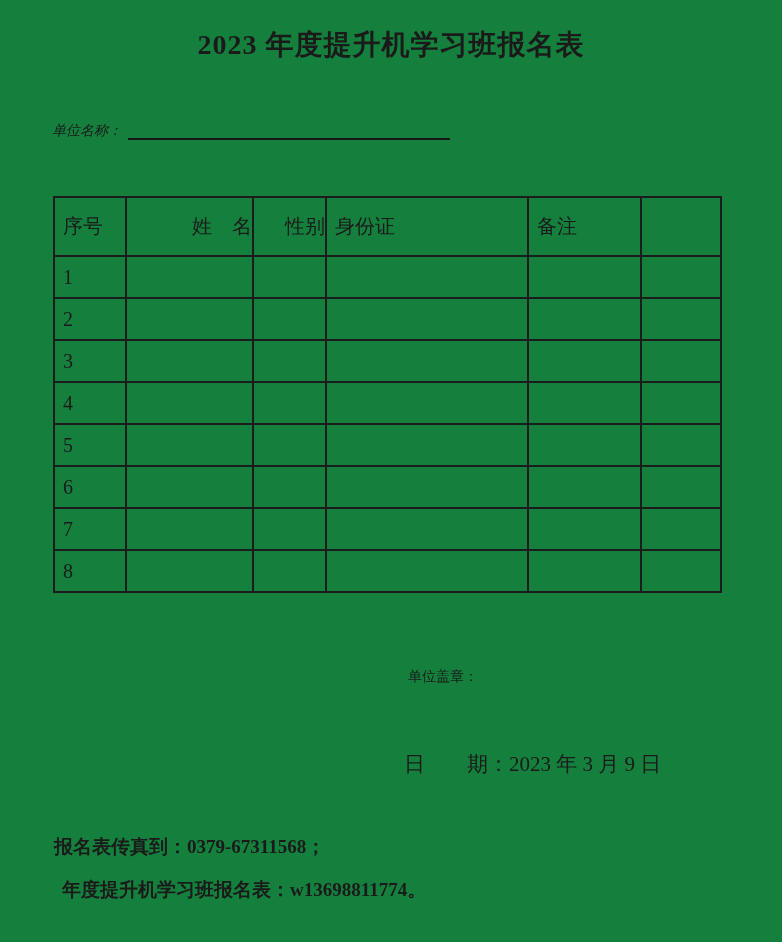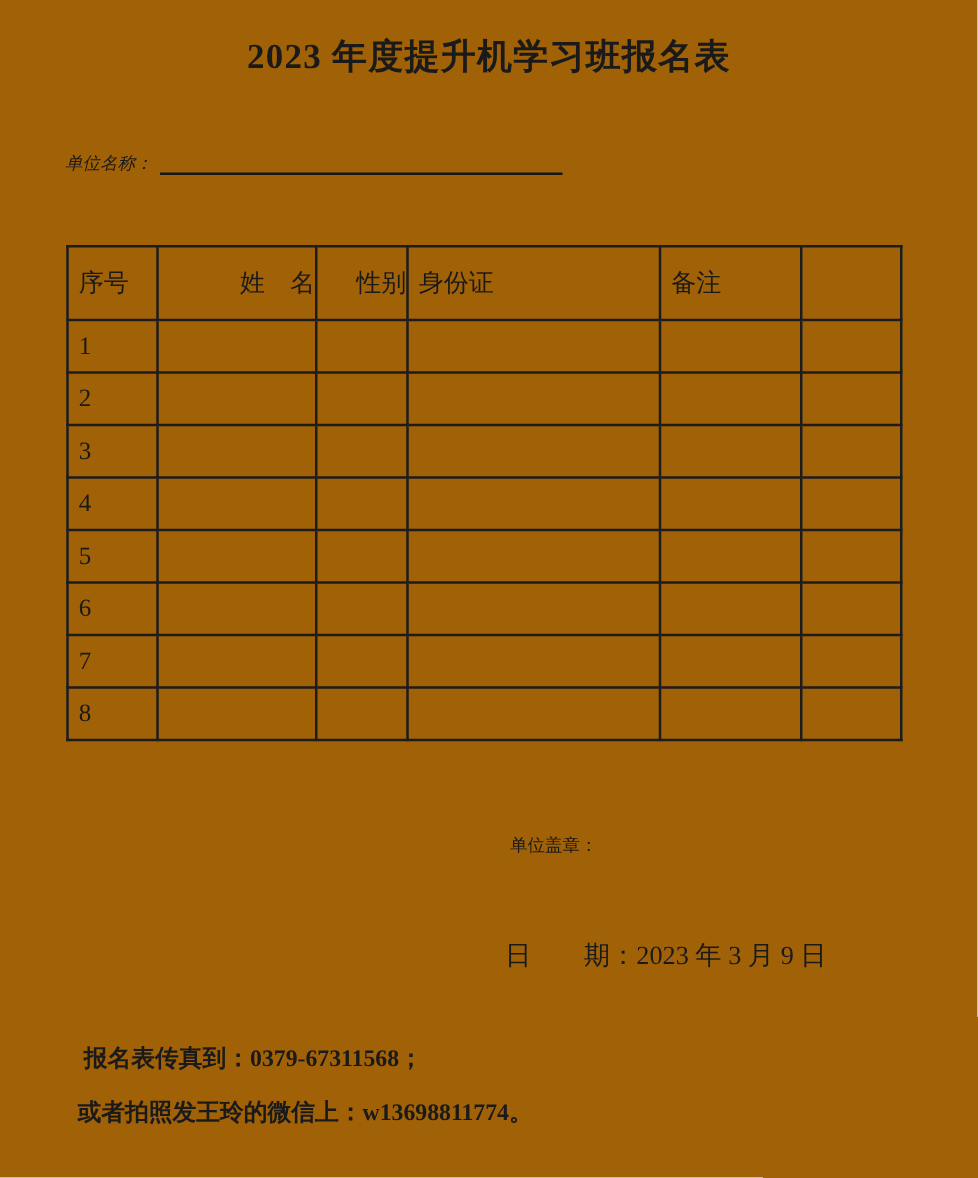--- a/index.html
+++ b/index.html
@@ -5,21 +5,21 @@
   * { margin: 0; padding: 0; box-sizing: border-box; }
   html, body { background: #ffffff; }
   body {
     font-family: "Liberation Serif", "DejaVu Serif", serif;
     color: #1a1a1a;
   }
   .page {
     position: relative;
     width: 782px;
     height: 942px;
-    background: #a16207;
+    background: #15803d;
     overflow: hidden;
   }
   .doc-title {
     position: absolute;
     top: 26px;
     left: 0;
     width: 100%;
     text-align: center;
     font-size: 28px;
     font-weight: 700;
@@ -87,21 +87,21 @@
   }
   .date-line {
     position: absolute;
     left: 404px;
     top: 750px;
     font-size: 21px;
     white-space: nowrap;
   }
   .fax-line {
     position: absolute;
-    left: 67px;
+    left: 54px;
     top: 834px;
     font-size: 19px;
     font-weight: 700;
     white-space: nowrap;
   }
   .wechat-line {
     position: absolute;
     left: 62px;
     top: 877px;
     font-size: 19px;
@@ -209,15 +209,15 @@
 
 
   <div class="seal-line">单位盖章：</div>
 
   <div class="date-line">
     <span>日　　期：</span><span>2023 年 3 月 9 日</span>
   </div>
 
   <div class="fax-line">报名表传真到：0379-67311568；</div>
 
-  <div class="wechat-line">或者拍照发王玲的微信上：w13698811774。</div>
+  <div class="wechat-line">年度提升机学习班报名表：w13698811774。</div>
 
 </div>
 
 </body></html>

